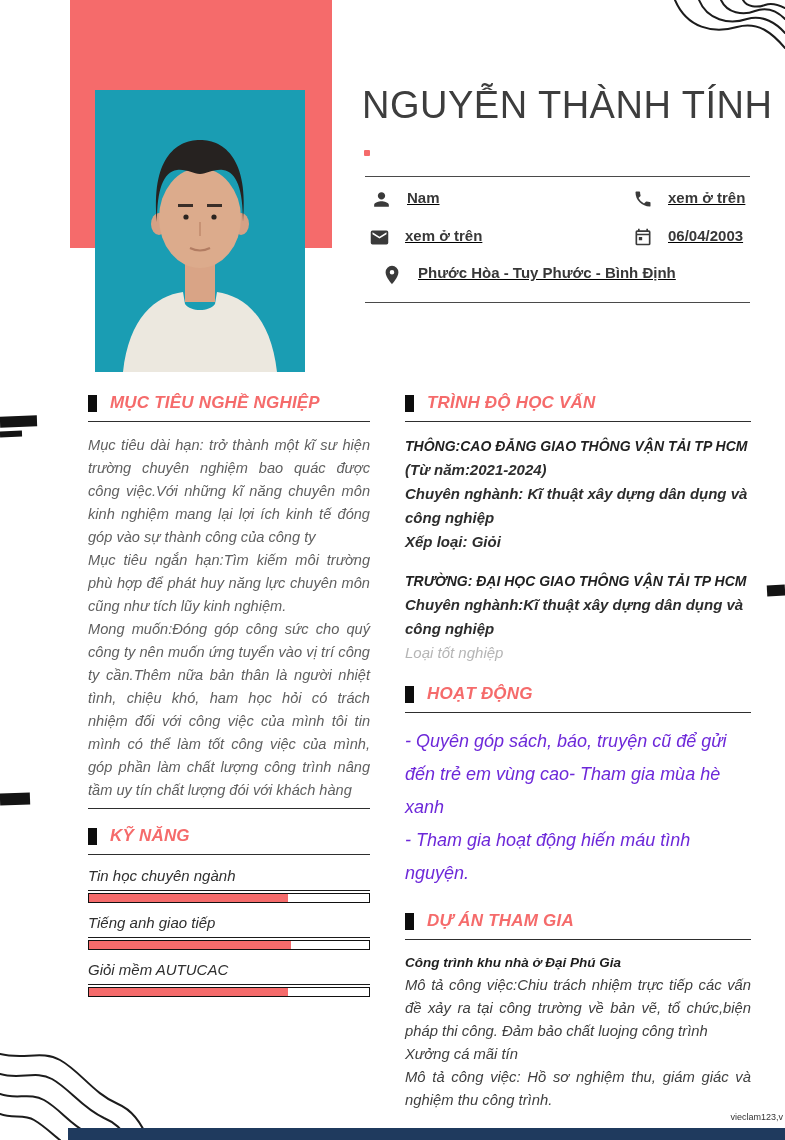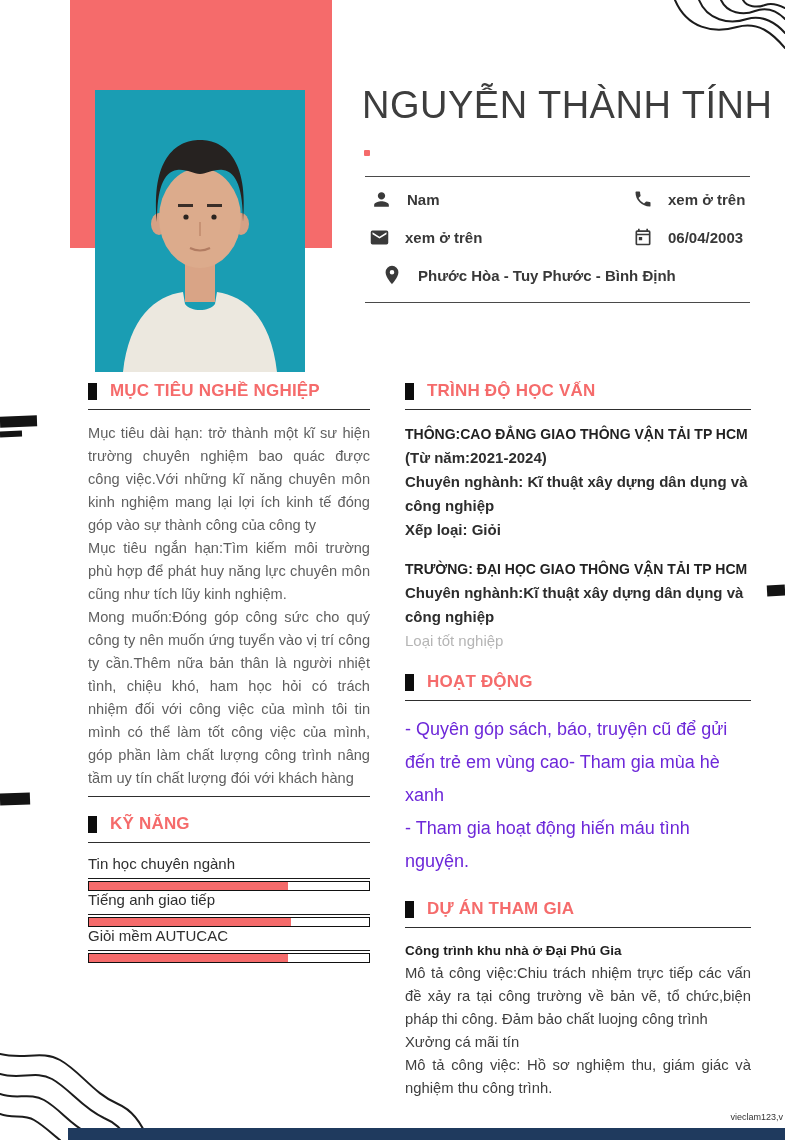--- a/index.html
+++ b/index.html
@@ -25,35 +25,35 @@
   .photo { position:absolute; left:95px; top:90px; width:210px; height:282px; z-index:2; }
   .photo svg { display:block; width:100%; height:100%; }
   .ph-bg { fill:var(--photo-bg,#1a9db3); }
   
   .name { position:absolute; left:362px; top:84px; width:400px; font-size:38px; font-weight:normal; color:#3d3d3d; letter-spacing:0.5px; white-space:nowrap; }
   .name-dot { position:absolute; left:364px; top:150px; width:6px; height:6px; background:var(--accent,#f56b6b); border-radius:1px; }
   .rule { position:absolute; height:1px; background:#4a4a4a; }
   .rule-top { left:365px; top:176px; width:385px; }
   .rule-contact { left:365px; top:302px; width:385px; }
   .contact { position:absolute; left:365px; top:184px; width:385px; height:118px; }
-  .ci { position:absolute; display:flex; align-items:center; gap:15px; }
+  .ci { position:absolute; display:flex; align-items:flex-start; gap:15px;text-decoration:underline; }
   .ci svg { flex:0 0 auto; fill:#3a3a3a; }
   .ci-label { font-size:15px; font-weight:bold; color:#383838; white-space:nowrap; }
   
-  .col { position:absolute; top:380px; }
+  .col { position:absolute; top:392px;font-style:italic; }
   .col-left { left:88px; width:282px; }
   .col-right { left:405px; width:346px; }
   .shead { display:flex; align-items:center; gap:13px; height:22px; }
   .smark { width:9px; height:17px; background:#0d0d0d; }
   .stitle { font-size:17px; font-weight:bold; color:var(--accent,#f56b6b); letter-spacing:0.2px; white-space:nowrap; }
   .srule { height:1px; background:#2e2e2e; margin-top:7px; margin-bottom:12px; }
   .obj-p { font-size:14.6px; line-height:23px; color:#5f5f5f; text-align:justify; }
   .divider { height:1px; background:#2e2e2e; margin-top:6px; }
   .sec-skills { margin-top:16px; }
-  .skill { }
+  .skill { margin-bottom:11px; }
   .skill-name { font-size:15px; color:#2f2f2f; padding-bottom:6px; border-bottom:1px solid #1a1a1a; }
   .skill-bar { margin-top:2px; height:10px; border:1px solid #111; background:#fff; }
   .skill-fill { height:100%; background:var(--accent,#f56b6b); }
   .edu { margin-bottom:15px; }
   .edu-school { font-size:14px; font-weight:bold; color:#222; line-height:24px; text-align:justify; }
   .edu-line { font-size:15px; font-weight:bold; color:#2d2d2d; line-height:24px; }
   .edu-placeholder { font-size:15px; color:#b5b5b5; line-height:24px; }
   .sec-activities { margin-top:18px; }
   .act-line { font-size:18px; color:#6d28d9; line-height:33px; }
   .sec-projects { margin-top:20px; }

